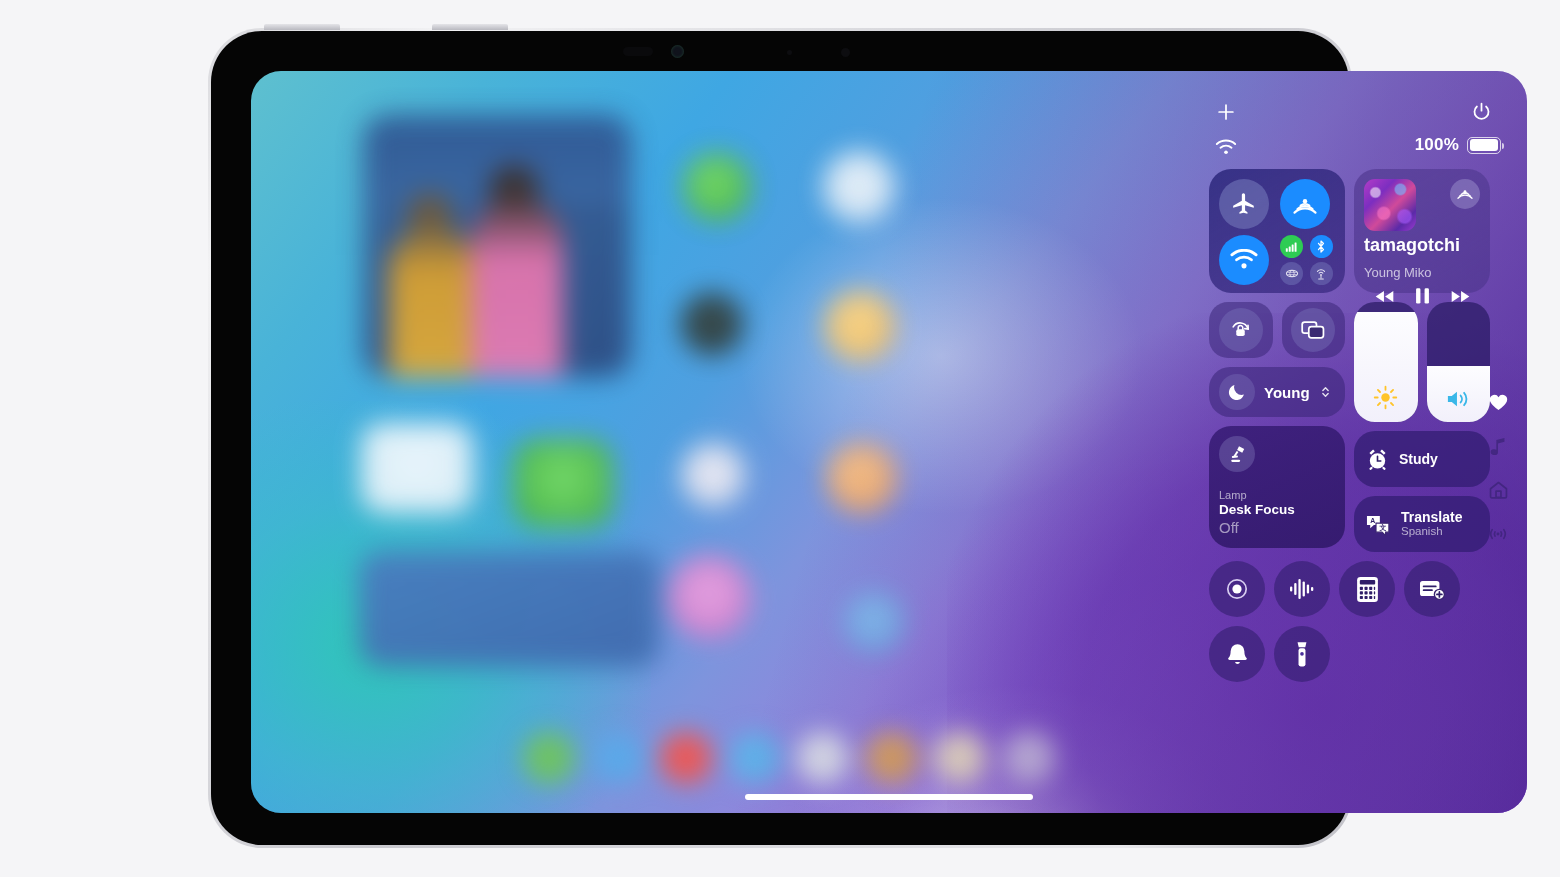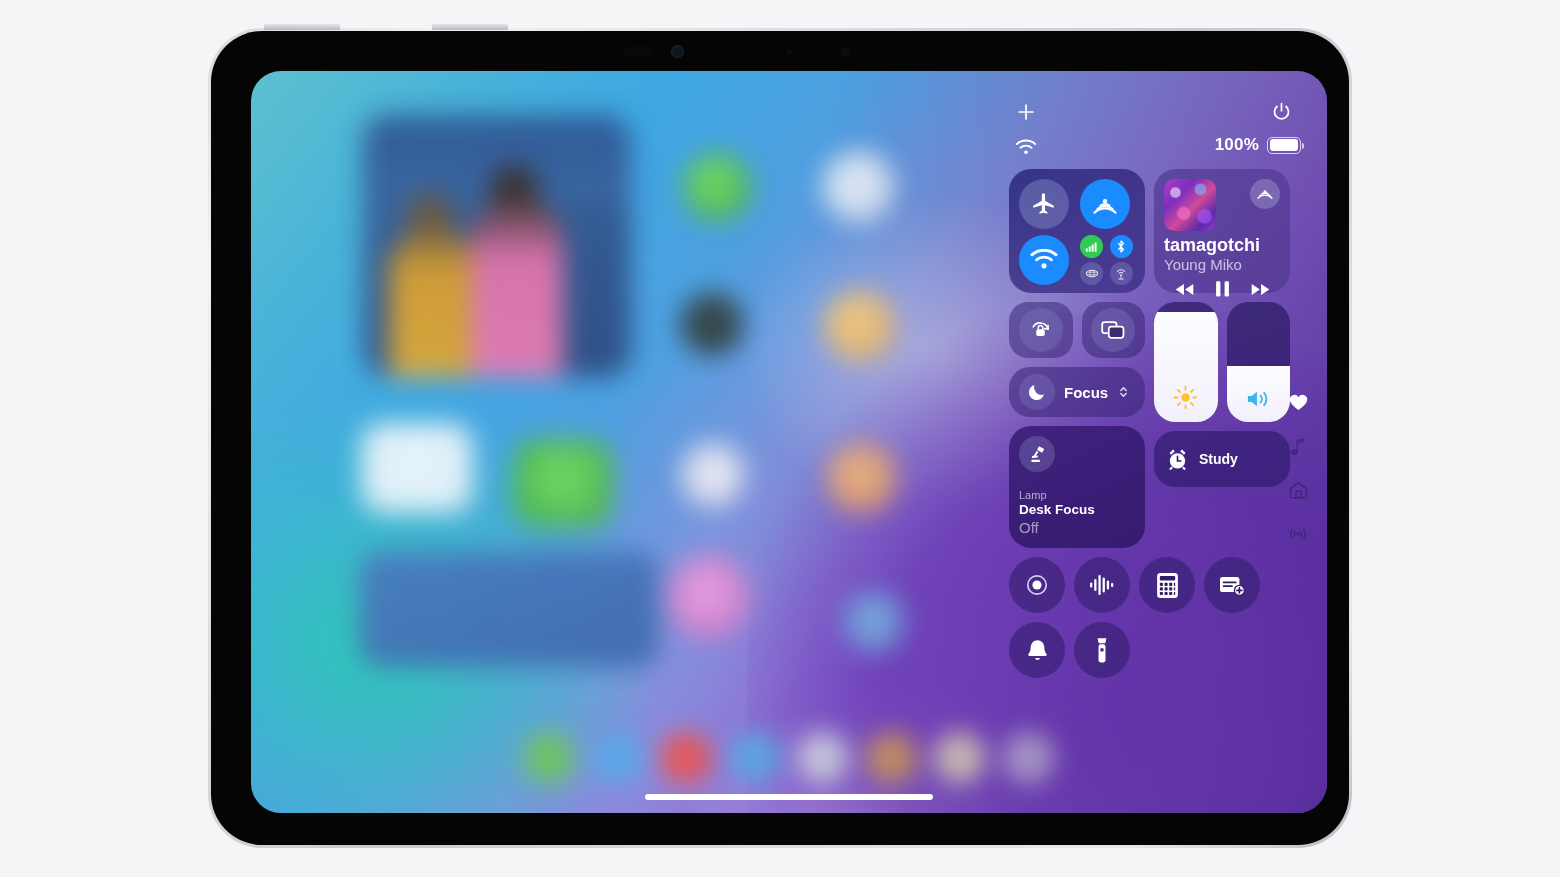--- a/index.html
+++ b/index.html
@@ -45,21 +45,21 @@
   .sensor { position: absolute; border-radius: 50%; background: #0d0d10; }
   .sensor.lens { left: 460px; top: 14px; width: 13px; height: 13px; background:#10131c; box-shadow: inset 0 0 3px #243; }
   .sensor.pill { left: 412px; top: 16px; width: 30px; height: 9px; border-radius: 5px; background:#0a0a0c; }
   .sensor.dot  { left: 576px; top: 19px; width: 5px; height: 5px; }
   .sensor.dot2 { left: 630px; top: 17px; width: 9px; height: 9px; }
 
   
   .screen {
     position: absolute;
     left: 40px; top: 40px;
-    width: 1076px; height: 742px;
+    width: 1276px; height: 742px;
     border-radius: 30px;
     overflow: hidden;
   }
 
   
   .wallpaper {
     position: absolute; inset: 0;
     background:
       radial-gradient(ellipse 330px 260px at 60% 108%, rgba(235,230,255,0.92) 0%, rgba(200,180,250,0.35) 45%, rgba(160,120,230,0) 72%),
       radial-gradient(ellipse 520px 420px at 78% 92%, #a884e8 0%, rgba(140,100,220,0.55) 45%, rgba(120,80,210,0) 75%),
@@ -222,21 +222,21 @@
       radial-gradient(circle at 38% 66%, rgba(255,120,200,0.55) 0 12%, transparent 16%),
       radial-gradient(circle at 78% 72%, rgba(170,90,255,0.6) 0 11%, transparent 15%);
   }
   .airplay-btn {
     width: 30px; height: 30px; border-radius: 50%;
     background: rgba(170,160,215,0.42);
     display:flex; align-items:center; justify-content:center; cursor:pointer;
   }
   .track-title { color:#fff; font-size: 18px; font-weight: 700; margin-top: 5px; line-height: 1.1;
     white-space: nowrap; overflow: hidden; text-overflow: ellipsis; }
-  .track-artist { color: rgba(255,255,255,0.68); font-size: 15px; margin-top: 1px; line-height: 1.1; }
+  .track-artist { color: rgba(255,255,255,0.68); font-size: 13px; margin-top: 10px; line-height: 1.1; }
   .media-ctrls { display:flex; justify-content: space-around; align-items:center; margin-top: 7px; }
   .mc { cursor: pointer; display:flex; align-items:center; }
 
   
   .pair { display: flex; gap: 9px; }
   .round-mod {
     width: 63.5px; height: 56px;
     background: rgba(58,38,120,0.55);
     border-radius: 19px;
     display:flex; align-items:center; justify-content:center; cursor:pointer;
@@ -485,21 +485,21 @@
                 </div>
               </div>
             </div>
 
             <div class="focus">
               <div class="focus-ic">
                 <svg width="20" height="20" viewBox="0 0 22 22" fill="#fff">
                     <path d="M18.6 13.8A8.3 8.3 0 0 1 8.2 3.4 8.4 8.4 0 1 0 18.6 13.8z"></path>
                   </svg>
               </div>
-              <span class="focus-label">Focus</span>
+              <span class="focus-label">Young</span>
               <span class="chev-ud">
                 <svg width="9" height="14" viewBox="0 0 10 16" fill="none" stroke="#fff" stroke-width="1.6" stroke-linecap="round" stroke-linejoin="round">
                   <path d="M2 6.2 5 3.2l3 3"></path>
                     <path d="M2 9.8l3 3 3-3"></path>
                 </svg>
               </span>
             </div>
 
             <div class="home-acc">
               <div class="lamp-ic">
@@ -586,20 +586,34 @@
                   <circle cx="13" cy="14.4" r="8" fill="#fff"></circle>
                   <path d="M13 9.6v5h3.4" stroke="#2f1e68" stroke-width="1.7" stroke-linecap="round" fill="none"></path>
                   <path d="M4.6 6.2 8.4 2.6l1.8 1.9-3.8 3.6zM21.4 6.2 17.6 2.6l-1.8 1.9 3.8 3.6z"></path>
                   <rect x="4.3" y="21.2" width="3.6" height="2.2" rx="1" transform="rotate(-38 6 22)"></rect>
                   <rect x="18.1" y="21.2" width="3.6" height="2.2" rx="1" transform="rotate(38 20 22)"></rect>
                 </svg>
               </span>
               <span class="pill-txt-main">Study</span>
             </div>
 
+            <div class="pill-mod">
+              <span>
+                <svg width="27" height="25" viewBox="0 0 28 26" fill="none">
+                  <path d="M2 4.2h13.4v9.4H9.2L5.4 17v-3.4H2z" fill="#fff"></path>
+                  <text x="5.4" y="11.4" font-family="Liberation Sans, sans-serif" font-size="7.2" font-weight="700" fill="#2f1e68">A</text>
+                  <path d="M11.4 11.6h13.4V21h-3.4v3.4L17.6 21h-6.2z" fill="#fff" stroke="#3a2570" stroke-width="1.2"></path>
+                  <text x="15" y="18.7" font-family="Liberation Sans, sans-serif" font-size="7.2" font-weight="700" fill="#2f1e68">文</text>
+                </svg>
+              </span>
+              <span>
+                <span class="pill-txt-main" style="display:block">Translate</span>
+                <span class="pill-txt-sub" style="display:block">Spanish</span>
+              </span>
+            </div>
 
           </div>
         </div>
 
         <div class="utils">
           <div class="util">
             <span>
               <svg width="26" height="26" viewBox="0 0 26 26" fill="none">
                 <circle cx="13" cy="13" r="9.2" stroke="#d7cdf0" stroke-width="1.7"></circle>
                 <circle cx="13" cy="13" r="4.6" fill="#fff"></circle>

